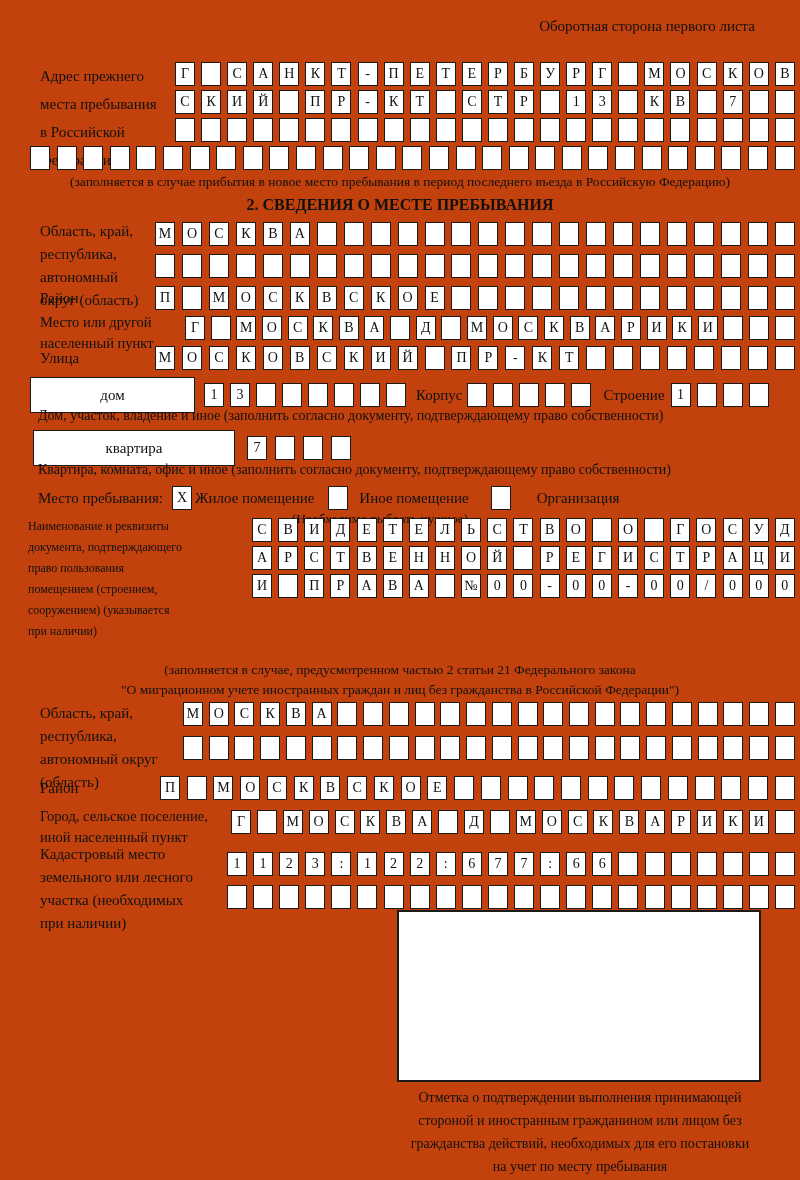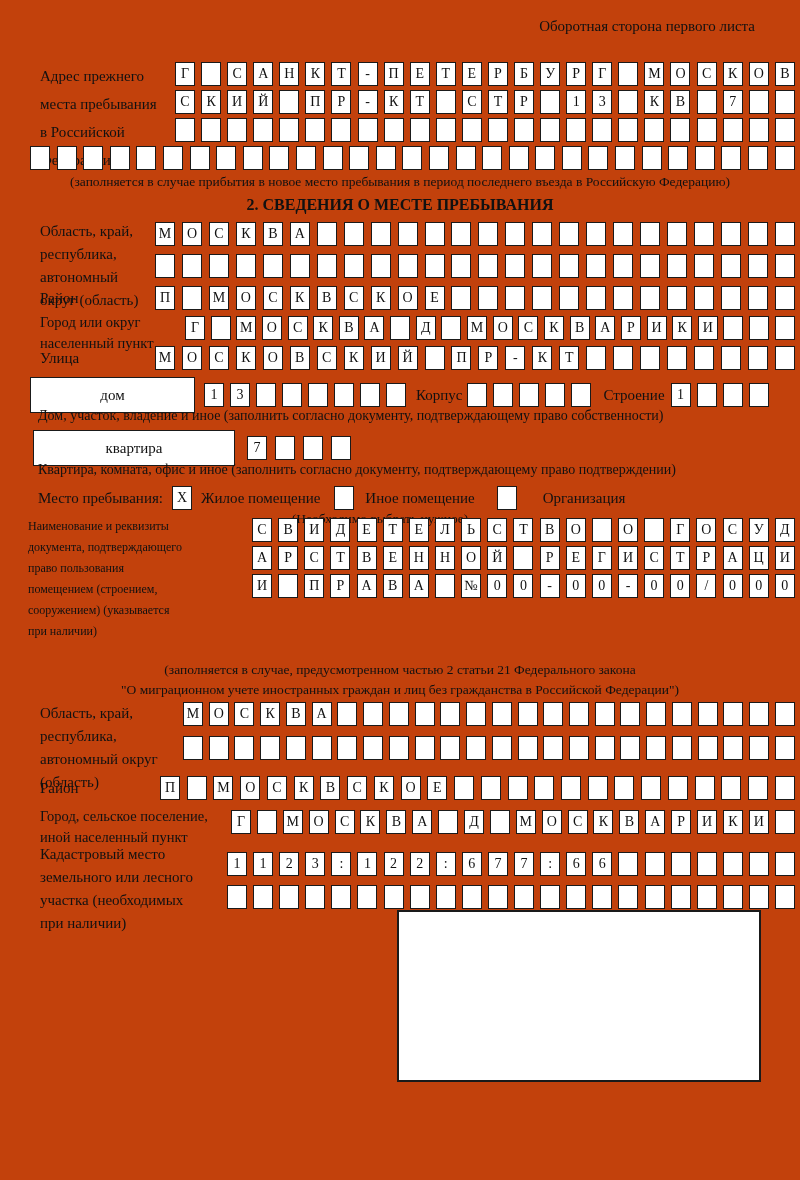--- a/index.html
+++ b/index.html
@@ -248,21 +248,21 @@
       <span class="cell"></span>
       <span class="cell"></span>
       <span class="cell"></span>
       <span class="cell"></span>
       <span class="cell"></span>
       <span class="cell"></span>
       <span class="cell"></span>
     </div>
 
   <div class="abs lbl" style="left:40px;top:312px;line-height:21px;font-size:14.5px;">
-      <div class="line">Город или округ</div>
+      <div class="line">Место или другой</div>
       <div class="line">населенный пункт</div>
     </div>
   <div class="abs cellrow" style="left:185px;top:316px;width:610px;">
       <span class="cell">Г</span>
       <span class="cell"></span>
       <span class="cell">М</span>
       <span class="cell">О</span>
       <span class="cell">С</span>
       <span class="cell">К</span>
       <span class="cell">В</span>
@@ -345,26 +345,26 @@
 
   <div class="abs rowflex" style="left:33px;top:430px;">
     <div class="widebox" style="width:202px;">квартира</div>
     <div class="inline-cells" style="margin-left:12px;gap:8px;">
         <span class="cell">7</span>
         <span class="cell"></span>
         <span class="cell"></span>
         <span class="cell"></span>
       </div>
   </div>
-  <div class="abs note" style="left:38px;top:462px;font-size:14px;">Квартира, комната, офис и иное (заполнить согласно документу, подтверждающему право подтверждении)</div>
+  <div class="abs note" style="left:38px;top:462px;font-size:14px;">Квартира, комната, офис и иное (заполнить согласно документу, подтверждающему право собственности)</div>
 
   <div class="abs rowflex" style="left:38px;top:486px;">
     <div class="lbl" style="white-space:nowrap;">Место пребывания:</div>
     <div class="chk" style="margin-left:9px;">X</div>
-    <div class="lbl" style="margin-left:9px;white-space:nowrap;">Жилое помещение</div>
+    <div class="lbl" style="margin-left:3px;white-space:nowrap;">Жилое помещение</div>
     <div class="chk" style="margin-left:14px;"></div>
     <div class="lbl" style="margin-left:11px;white-space:nowrap;">Иное помещение</div>
     <div class="chk" style="margin-left:22px;"></div>
     <div class="lbl" style="margin-left:26px;white-space:nowrap;">Организация</div>
   </div>
   <div class="abs note" style="left:240px;top:511px;width:280px;text-align:center;">(Необходимо выбрать нужное)</div>
 
   <div class="abs lbl" style="left:28px;top:516px;line-height:21px;font-size:12px;">
       <div class="line">Наименование и реквизиты</div>
       <div class="line">документа, подтверждающего</div>
@@ -617,14 +617,20 @@
         <span class="cell"></span>
         <span class="cell"></span>
         <span class="cell"></span>
         <span class="cell"></span>
         <span class="cell"></span>
         <span class="cell"></span>
       </div>
   </div>
 
   <div class="abs stamp-box" style="left:397px;top:910px;width:364px;height:172px;"></div>
+  <div class="abs cap" style="left:385px;top:1086px;width:390px;">
+      <div class="line">Отметка о подтверждении выполнения принимающей</div>
+      <div class="line">стороной и иностранным гражданином или лицом без</div>
+      <div class="line">гражданства действий, необходимых для его постановки</div>
+      <div class="line">на учет по месту пребывания</div>
+    </div>
 
 </div>
 
 </body></html>

